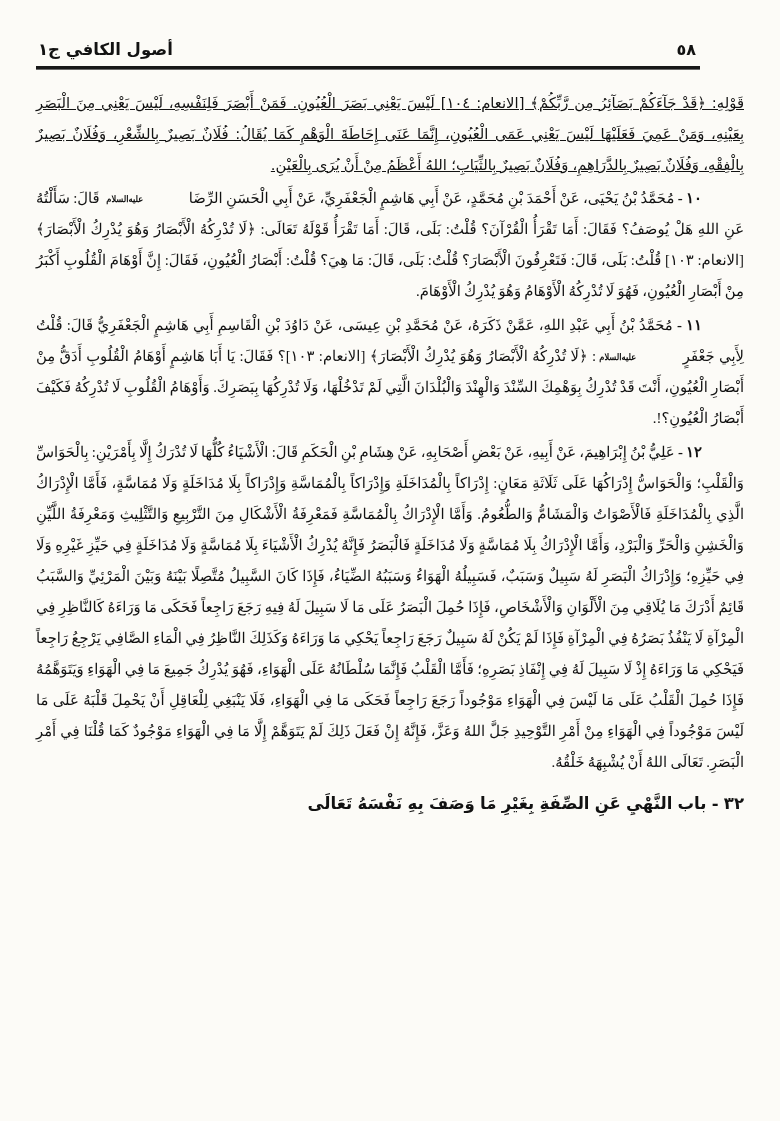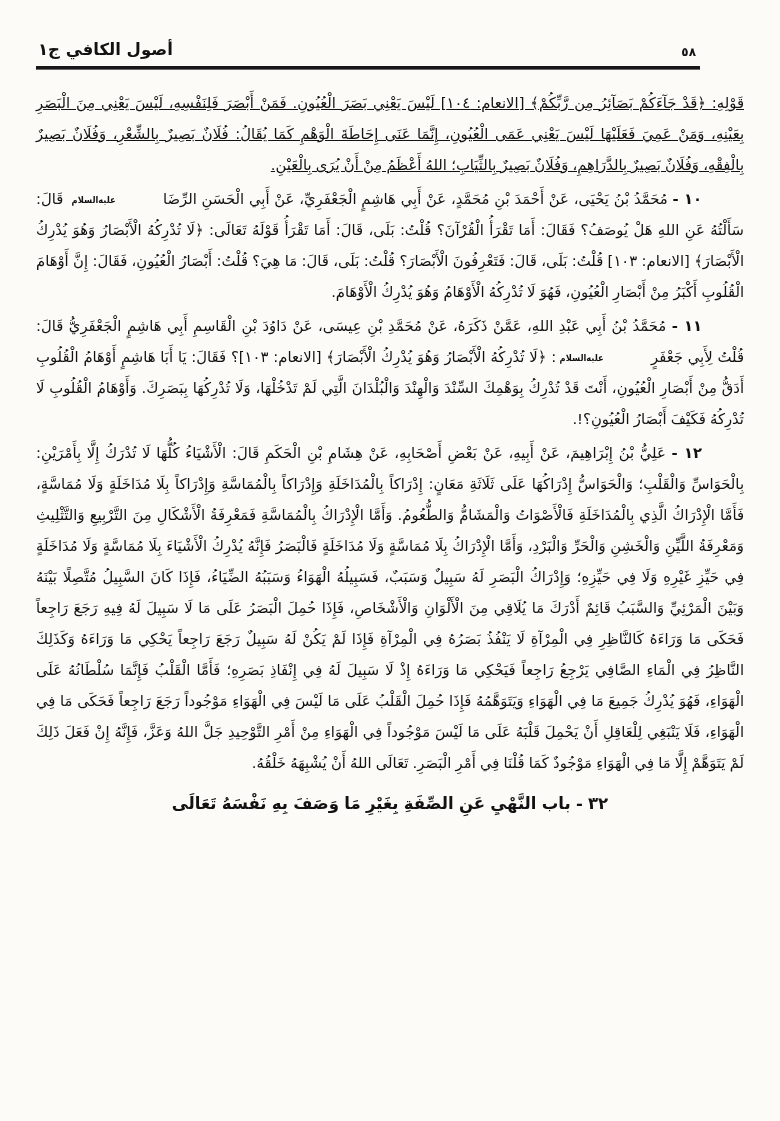--- a/index.html
+++ b/index.html
@@ -24,53 +24,52 @@
     direction: ltr;
     padding: 0 2px;
   }
   .book-title {
     font-weight: bold;
     font-size: 16.5px;
     letter-spacing: 0;
   }
   .page-number {
     font-weight: bold;
-    font-size: 12px;
+    font-size: 16px;
     padding-right: 46px;
   }
   .header-rule {
     height: 3px;
     background: #181818;
     margin-top: 7px;
     margin-right: 44px; 
     border-bottom: 1px solid #6a6a6a;
   }
   
   .body-text {
     direction: rtl;
     margin-top: 17px;
     font-size: 14.8px;
     line-height: 31px;
     text-align: justify;
     word-spacing: -0.5px;
   }
   .body-text p { margin: 0 0 2px 0; }
-  p.hadith { text-indent: 42px; margin-top: 3px; }
+  p.hadith { text-indent: 42px; margin-top: 3px; font-family: Liberation Serif, serif; }
   p.continuation { text-indent: 0; text-decoration: underline; }
   .num { font-weight: bold; }
   .honorific {
     font-size: 9px;
     font-weight: bold;
     display: inline-block;
     vertical-align: 1px;
     line-height: 10px;
     transform: scaleX(0.92);
   }
   .chapter-heading {
-    text-align: center;
     font-weight: bold;
     font-size: 16.5px;
     margin: 10px 0 7px 0 !important;
     text-indent: 0 !important;
   }
 </style>
 </head>
 <body>
 
 <div class="page">

